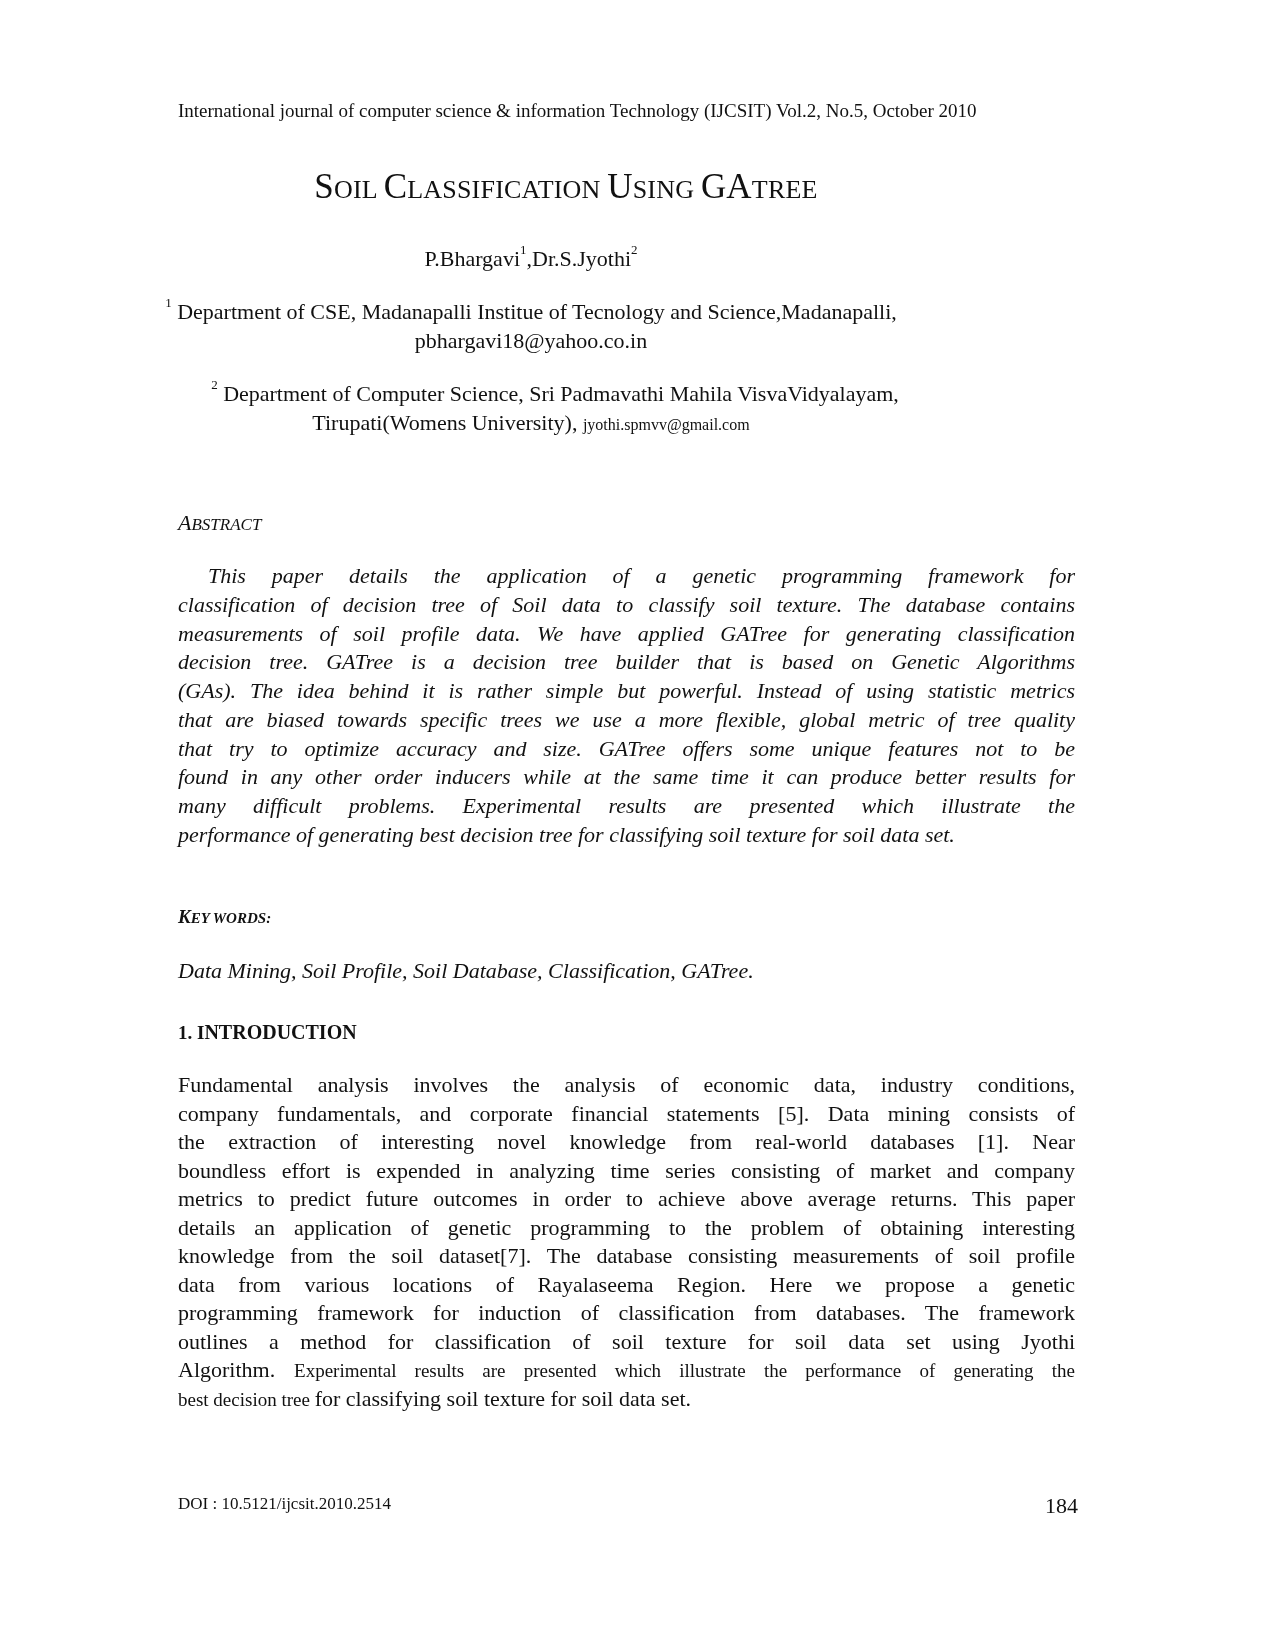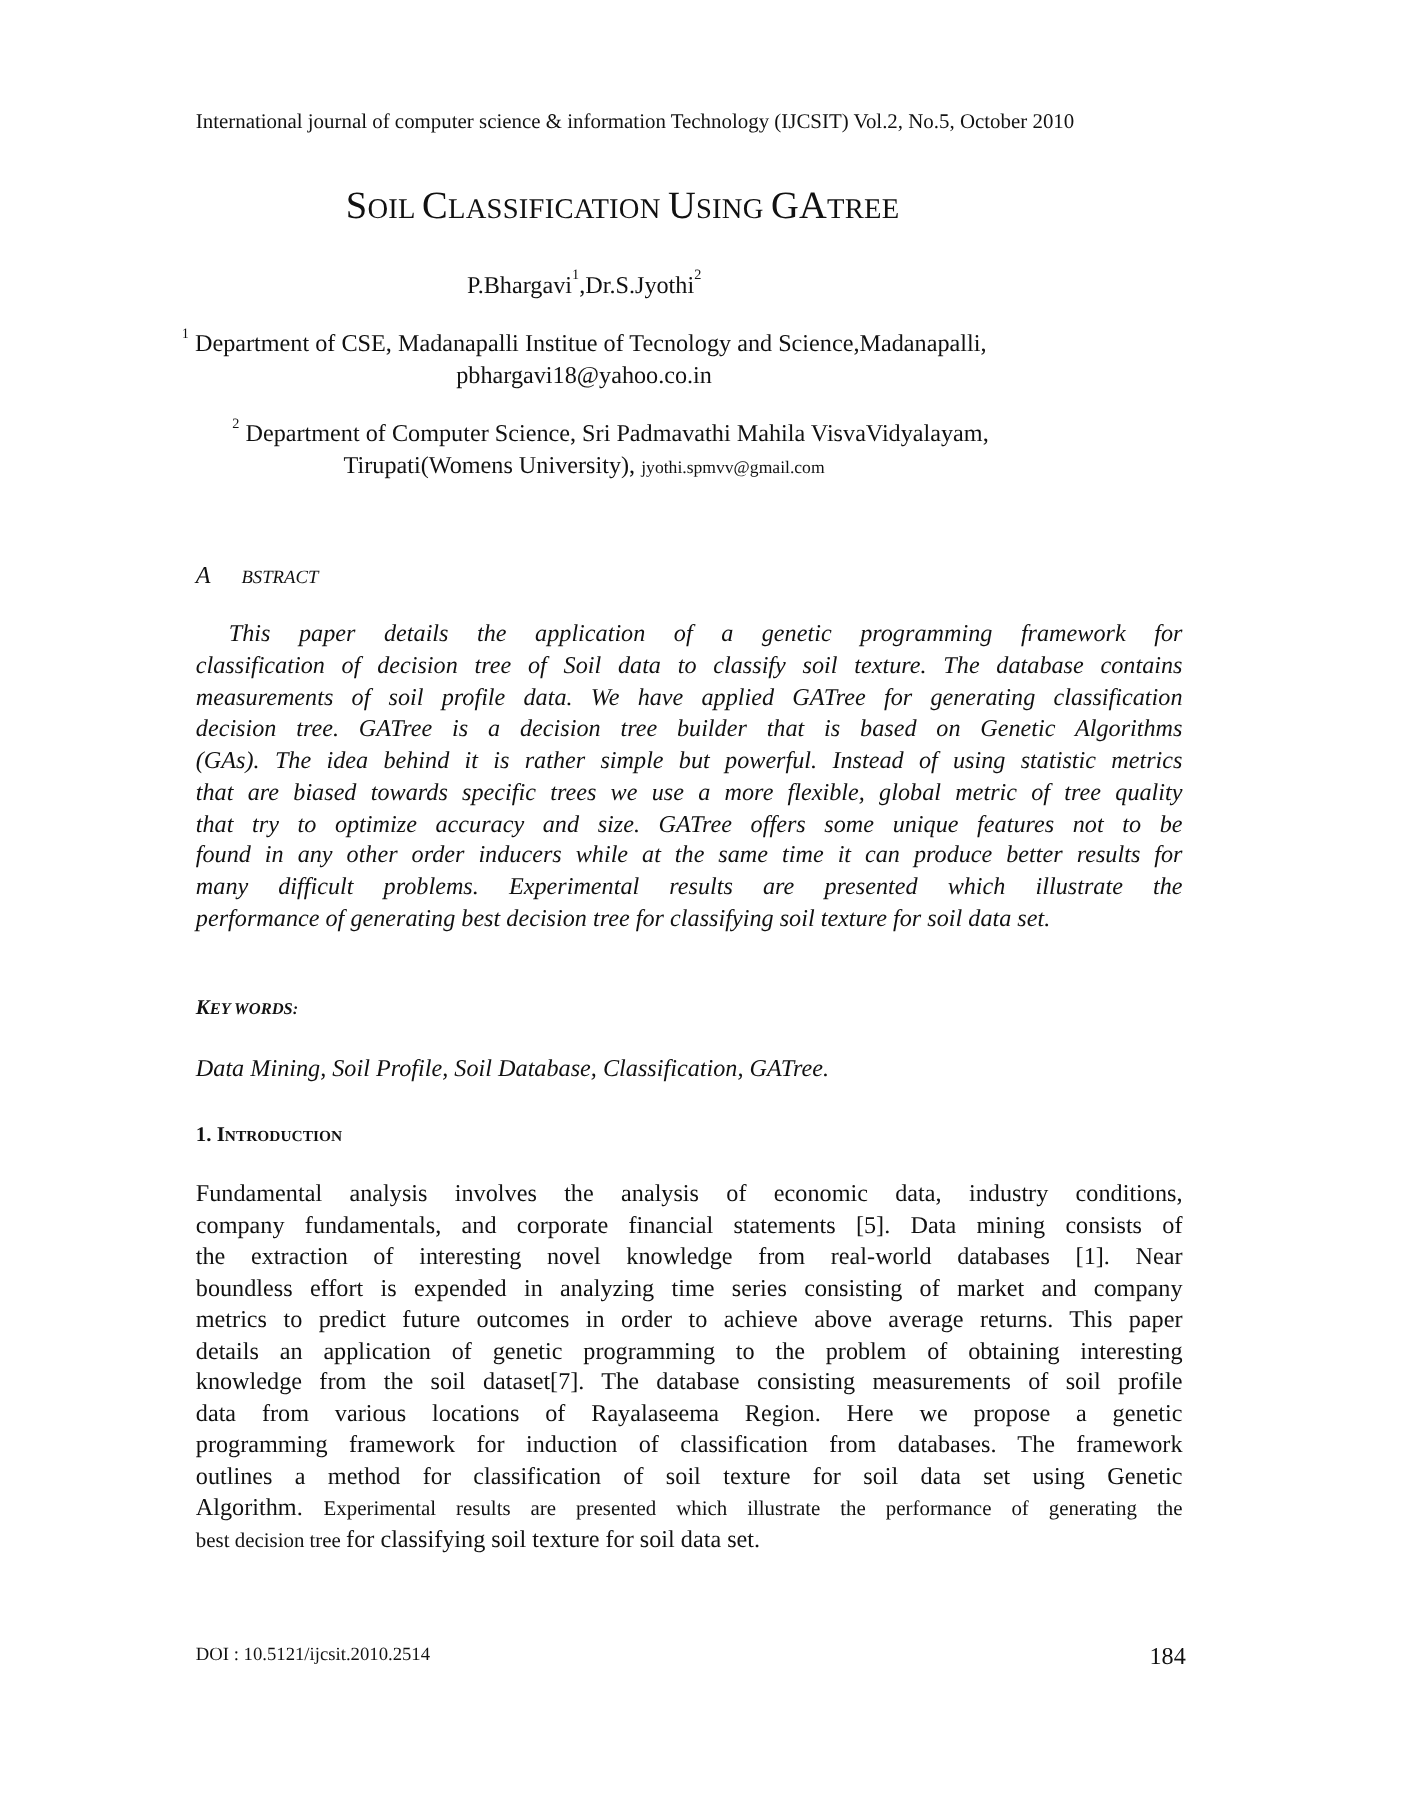--- a/index.html
+++ b/index.html
@@ -8,30 +8,30 @@
   .line { position: absolute; white-space: nowrap; line-height: 1; }
   .header { left: 178px; top: 101px; font-size: 19px; }
   .title { left: 0; width: 1132px; top: 169px; text-align: center; font-size: 35px; letter-spacing: 0.2px; }
   .title .sc { font-size: 26px; }
   .center { left: 0; width: 1062px; text-align: center; }
   .authors { top: 248px; font-size: 22px; }
   .affil { font-size: 22px; }
   sup { font-size: 13px; vertical-align: top; position: relative; top: -5px; }
   .small-email { font-size: 16px; }
   .abstract-head { left: 178px; top: 512px; font-size: 22px; font-style: italic; }
-  .abstract-head .sc { font-size: 17px; margin-left: 28px; }
+  .abstract-head .sc { font-size: 17px; }
   .just { position: absolute; left: 178px; width: 897px; font-size: 22px; line-height: 1; text-align: justify; text-align-last: justify; white-space: nowrap; }
   .just.last { text-align-last: left; }
   .italic { font-style: italic; }
   .indent { padding-left: 30px; width: 867px; }
   .kw-head { left: 178px; top: 907px; font-size: 19px; font-weight: bold; font-style: italic; }
   .kw-head .sc { font-size: 15px; }
   .keywords { left: 178px; top: 960px; font-size: 22px; font-style: italic; }
   .intro-head { left: 178px; top: 1022px; font-size: 19px; font-weight: bold; }
-  .intro-head .sc { font-size: 14px; }
+  .intro-head .sc { font-size: 20px; }
   .footer-doi { left: 178px; top: 1495px; font-size: 17px; }
   .footer-page { left: 1045px; top: 1495px; font-size: 22px; }
   .smaller { font-size: 19px; }
 </style>
 </head>
 <body>
 
 <div class="line header">International journal of computer science &amp; information Technology (IJCSIT) Vol.2, No.5, October 2010</div>
 
 <div class="line title">
@@ -80,21 +80,21 @@
 
 <div class="just" style="top:1074px;">Fundamental analysis involves the analysis of economic data, industry conditions,</div>
 <div class="just" style="top:1103px;">company fundamentals, and corporate financial statements [5]. Data mining consists of</div>
 <div class="just" style="top:1131px;">the extraction of interesting novel knowledge from real-world databases [1]. Near</div>
 <div class="just" style="top:1160px;">boundless effort is expended in analyzing time series consisting of market and company</div>
 <div class="just" style="top:1188px;">metrics to predict future outcomes in order to achieve above average returns. This paper</div>
 <div class="just" style="top:1217px;">details an application of genetic programming to the problem of obtaining interesting</div>
 <div class="just" style="top:1245px;">knowledge from the soil dataset[7]. The database consisting measurements of soil profile</div>
 <div class="just" style="top:1274px;">data from various locations of  Rayalaseema Region. Here we  propose a genetic</div>
 <div class="just" style="top:1302px;">programming framework for induction of  classification  from databases. The framework</div>
-<div class="just" style="top:1331px;">outlines a method for classification of soil texture for soil data set using Genetic</div>
+<div class="just" style="top:1331px;">outlines a method for classification of soil texture for soil data set using Jyothi</div>
 <div class="just" style="top:1359px;">
   <span>Algorithm. </span><span class="smaller">Experimental results are presented which illustrate the performance of generating the</span>
 </div>
 <div class="just last" style="top:1388px;">
   <span class="smaller">best decision tree </span><span>for classifying soil texture for soil data set.</span>
 </div>
 
 <div class="line footer-doi">DOI : 10.5121/ijcsit.2010.2514</div>
 <div class="line footer-page">184</div>
 

